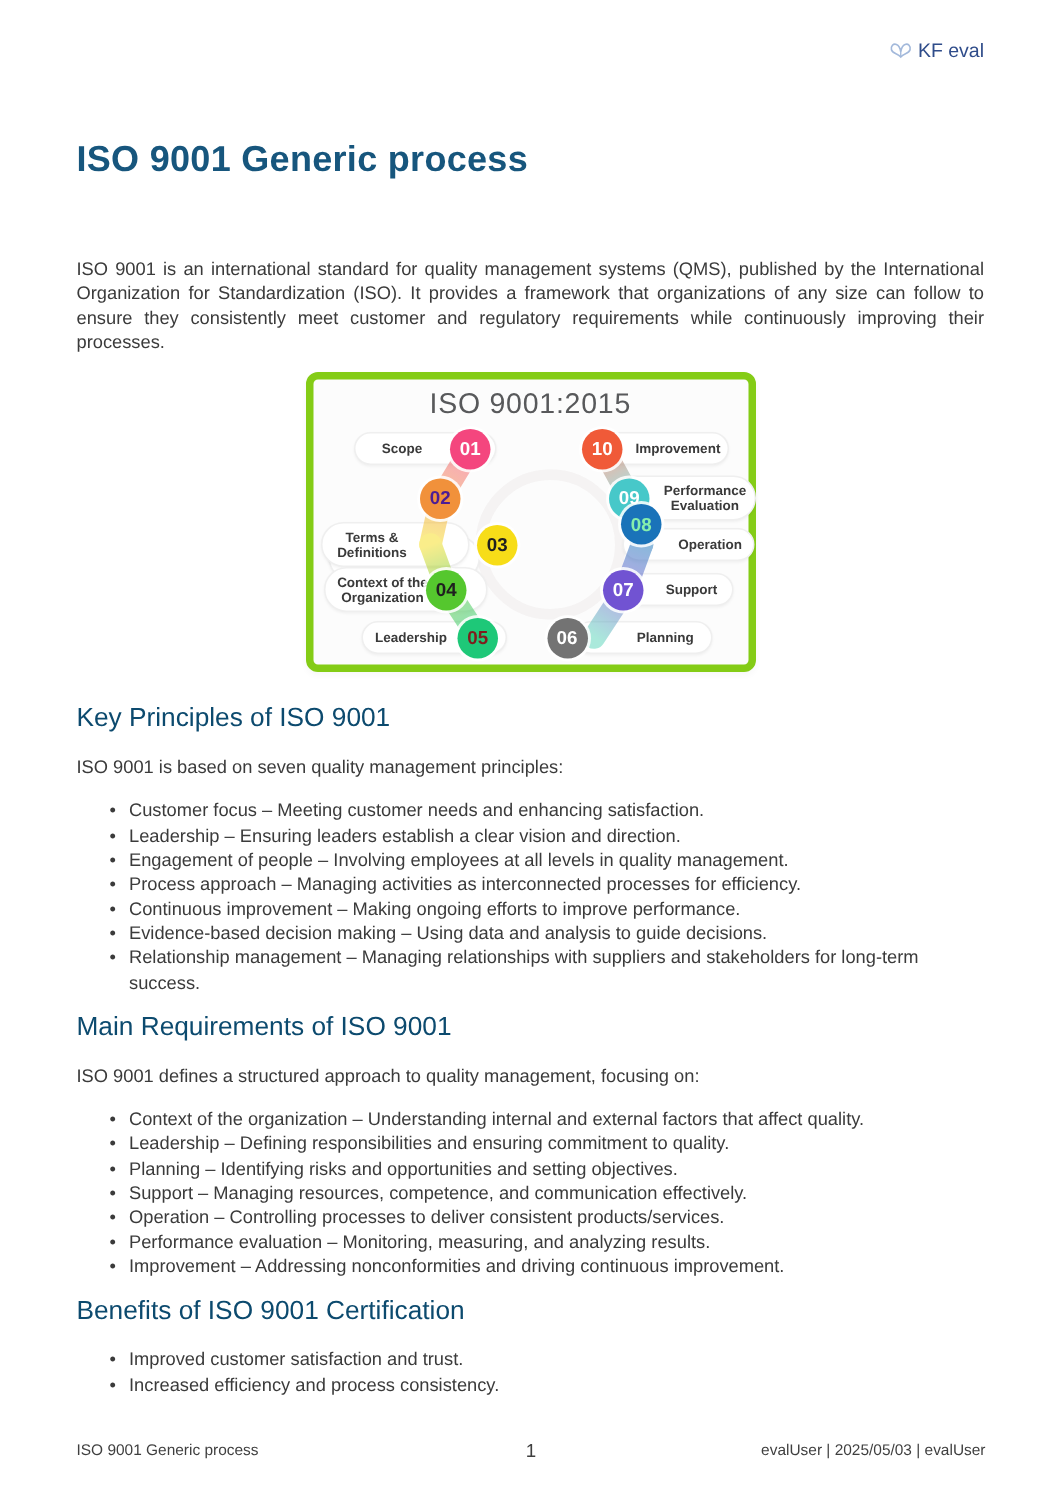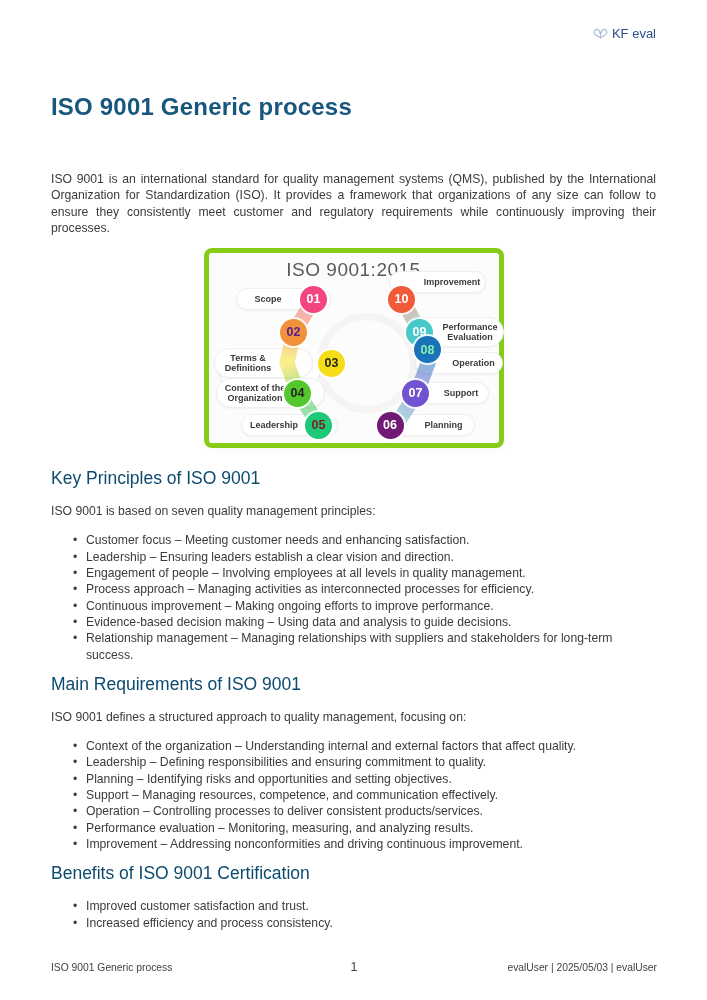--- a/index.html
+++ b/index.html
@@ -177,21 +177,21 @@
       <div class="pill l" style="left:5px;  top:95px; width:99px;  height:30px;">
           <span>Terms &amp; Definitions</span>
         </div>
       <div class="pill l" style="left:7px;  top:125px; width:109px; height:30px;">
           <span>Context of the Organization</span>
         </div>
       <div class="pill l" style="left:32px; top:161px; width:97px;  height:22px;">
           <span>Leadership</span>
         </div>
 
-      <div class="pill r" style="left:180px; top:18px;  width:97px; height:22px;">
+      <div class="pill r" style="left:180px; top:35px;  width:97px; height:22px;">
           <span>Improvement</span>
         </div>
       <div class="pill r" style="left:198px; top:64px;  width:97px; height:30px;">
           <span>Performance Evaluation</span>
         </div>
       <div class="pill r" style="left:206px; top:99px;  width:88px; height:22px;">
           <span>Operation</span>
         </div>
       <div class="pill r" style="left:195px; top:129px; width:85px; height:22px;">
           <span>Support</span>
@@ -203,21 +203,21 @@
       <div class="circ" style="left: 91.5px; top: 32.5px; background-color: rgb(244, 70, 126); color: rgb(255, 255, 255);">01</div>
       <div class="circ" style="left: 71.5px; top: 65.5px; background-color: rgb(241, 145, 59); color: #4c1d95;">02</div>
       <div class="circ" style="left: 64.5px; top: 96.5px; background-color: rgb(247, 221, 24); color: rgb(31, 31, 31); margin-left: 45px;">03</div>
       <div class="circ" style="left: 75.5px; top: 126.5px; background-color: rgb(85, 199, 46); color: rgb(31, 31, 31);">04</div>
       <div class="circ" style="left: 96.5px; top: 158.5px; background-color: rgb(30, 200, 120); color: #7f1d1d;">05</div>
 
       <div class="circ" style="left: 179.5px; top: 32.5px; background-color: rgb(240, 90, 56); color: rgb(255, 255, 255);">10</div>
       <div class="circ" style="left: 197.5px; top: 65.5px; background-color: rgb(71, 200, 201); color: rgb(255, 255, 255);">09</div>
       <div class="circ" style="left: 205.5px; top: 83px; background-color: rgb(26, 115, 185); color: #86efac;">08</div>
       <div class="circ" style="left: 193.5px; top: 126.5px; background-color: rgb(113, 83, 210); color: rgb(255, 255, 255);">07</div>
-      <div class="circ" style="left: 168px; top: 158.5px; background-color: #701a75; color: rgb(255, 255, 255);">06</div>
+      <div class="circ" style="left: 156px; top: 158.5px; background-color: #737373; color: rgb(255, 255, 255);">06</div>
     </div>
   </div>
 
   <h2 class="sec-heading">Key Principles of ISO 9001</h2>
   <p class="sec-intro">ISO 9001 is based on seven quality management principles:</p>
   <ul class="bullets">
     <li>Customer focus – Meeting customer needs and enhancing satisfaction.</li>
     <li>Leadership – Ensuring leaders establish a clear vision and direction.</li>
     <li>Engagement of people – Involving employees at all levels in quality management.</li>
     <li>Process approach – Managing activities as interconnected processes for efficiency.</li>

